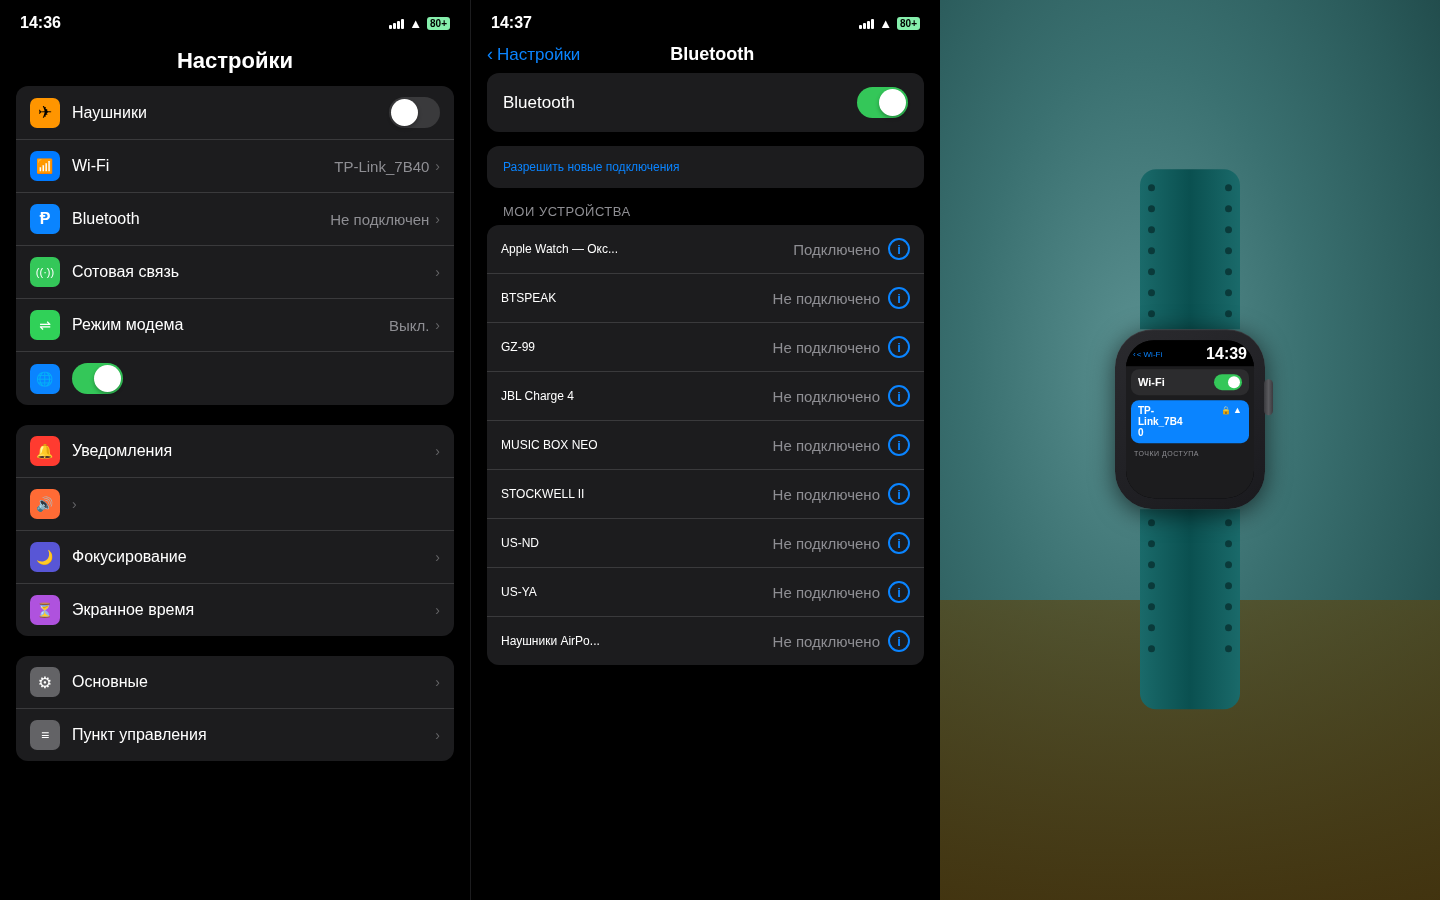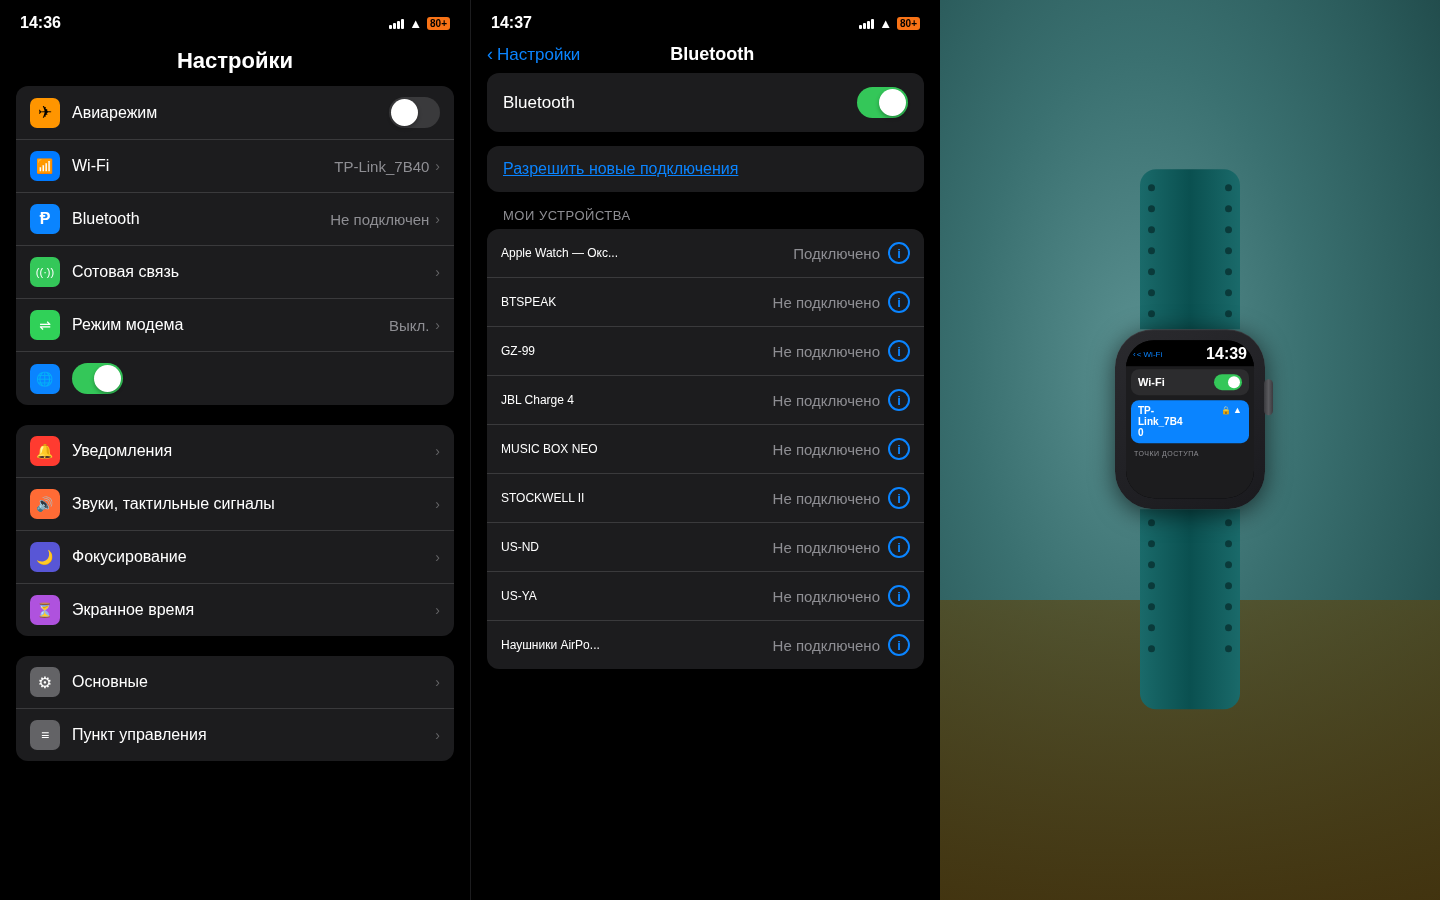--- a/index.html
+++ b/index.html
@@ -61,21 +61,21 @@
     .signal-bars {
       display: flex; align-items: flex-end; gap: 1px; height: 12px;
     }
     .signal-bars span {
       background: #fff;
       width: 3px;
       border-radius: 1px;
     }
     .wifi-icon { font-size: 13px; }
     .battery-badge {
-      background: #f97316;
+      background: #86efac;
       color: #000;
       font-size: 10px;
       font-weight: 700;
       border-radius: 3px;
       padding: 1px 3px;
     }
 
     
     .page-title {
       text-align: center;
@@ -192,23 +192,22 @@
     }
 
     .allow-new-connections {
       margin: 14px 16px 8px;
       background: #1c1c1e;
       border-radius: 12px;
       padding: 14px 16px;
     }
     .allow-new-label {
       color: #0a84ff;
-      font-size: 16px;
+      font-size: 12px;
       font-weight: 400;
-      text-decoration: underline;
     }
     .allow-new-desc {
       color: #8e8e93;
       font-size: 13px;
       margin-top: 6px;
       line-height: 1.4;
     }
 
     .section-header {
       color: #8e8e93;
@@ -275,21 +274,21 @@
       <span class="battery-badge">80+</span>
     </div>
   </div>
 
   <div class="page-title">Настройки</div>
 
   <div class="settings-group">
 
     <div class="settings-item">
       <div class="settings-icon icon-orange">✈</div>
-      <span class="settings-label">Авиарежим</span>
+      <span class="settings-label">Наушники</span>
       <div class="toggle toggle-off">
         <div class="toggle-thumb"></div>
       </div>
     </div>
 
     <div class="settings-item">
       <div class="settings-icon icon-blue" style="color:#fff;font-size:14px;">📶</div>
       <span class="settings-label">Wi-Fi</span>
       <span class="settings-value">TP-Link_7B40</span>
       <span class="chevron">›</span>
@@ -324,21 +323,20 @@
   </div>
 
   <div class="settings-group">
     <div class="settings-item">
       <div class="settings-icon icon-red" style="color:#fff;font-size:14px;">🔔</div>
       <span class="settings-label">Уведомления</span>
       <span class="chevron">›</span>
     </div>
     <div class="settings-item">
       <div class="settings-icon" style="background:#ff6b35;color:#fff;font-size:14px;">🔊</div>
-      <span class="settings-label">Звуки, тактильные сигналы</span>
       <span class="chevron">›</span>
     </div>
     <div class="settings-item">
       <div class="settings-icon icon-indigo" style="color:#fff;font-size:14px;">🌙</div>
       <span class="settings-label">Фокусирование</span>
       <span class="chevron">›</span>
     </div>
     <div class="settings-item">
       <div class="settings-icon icon-purple" style="color:#fff;font-size:14px;">⏳</div>
       <span class="settings-label">Экранное время</span>

